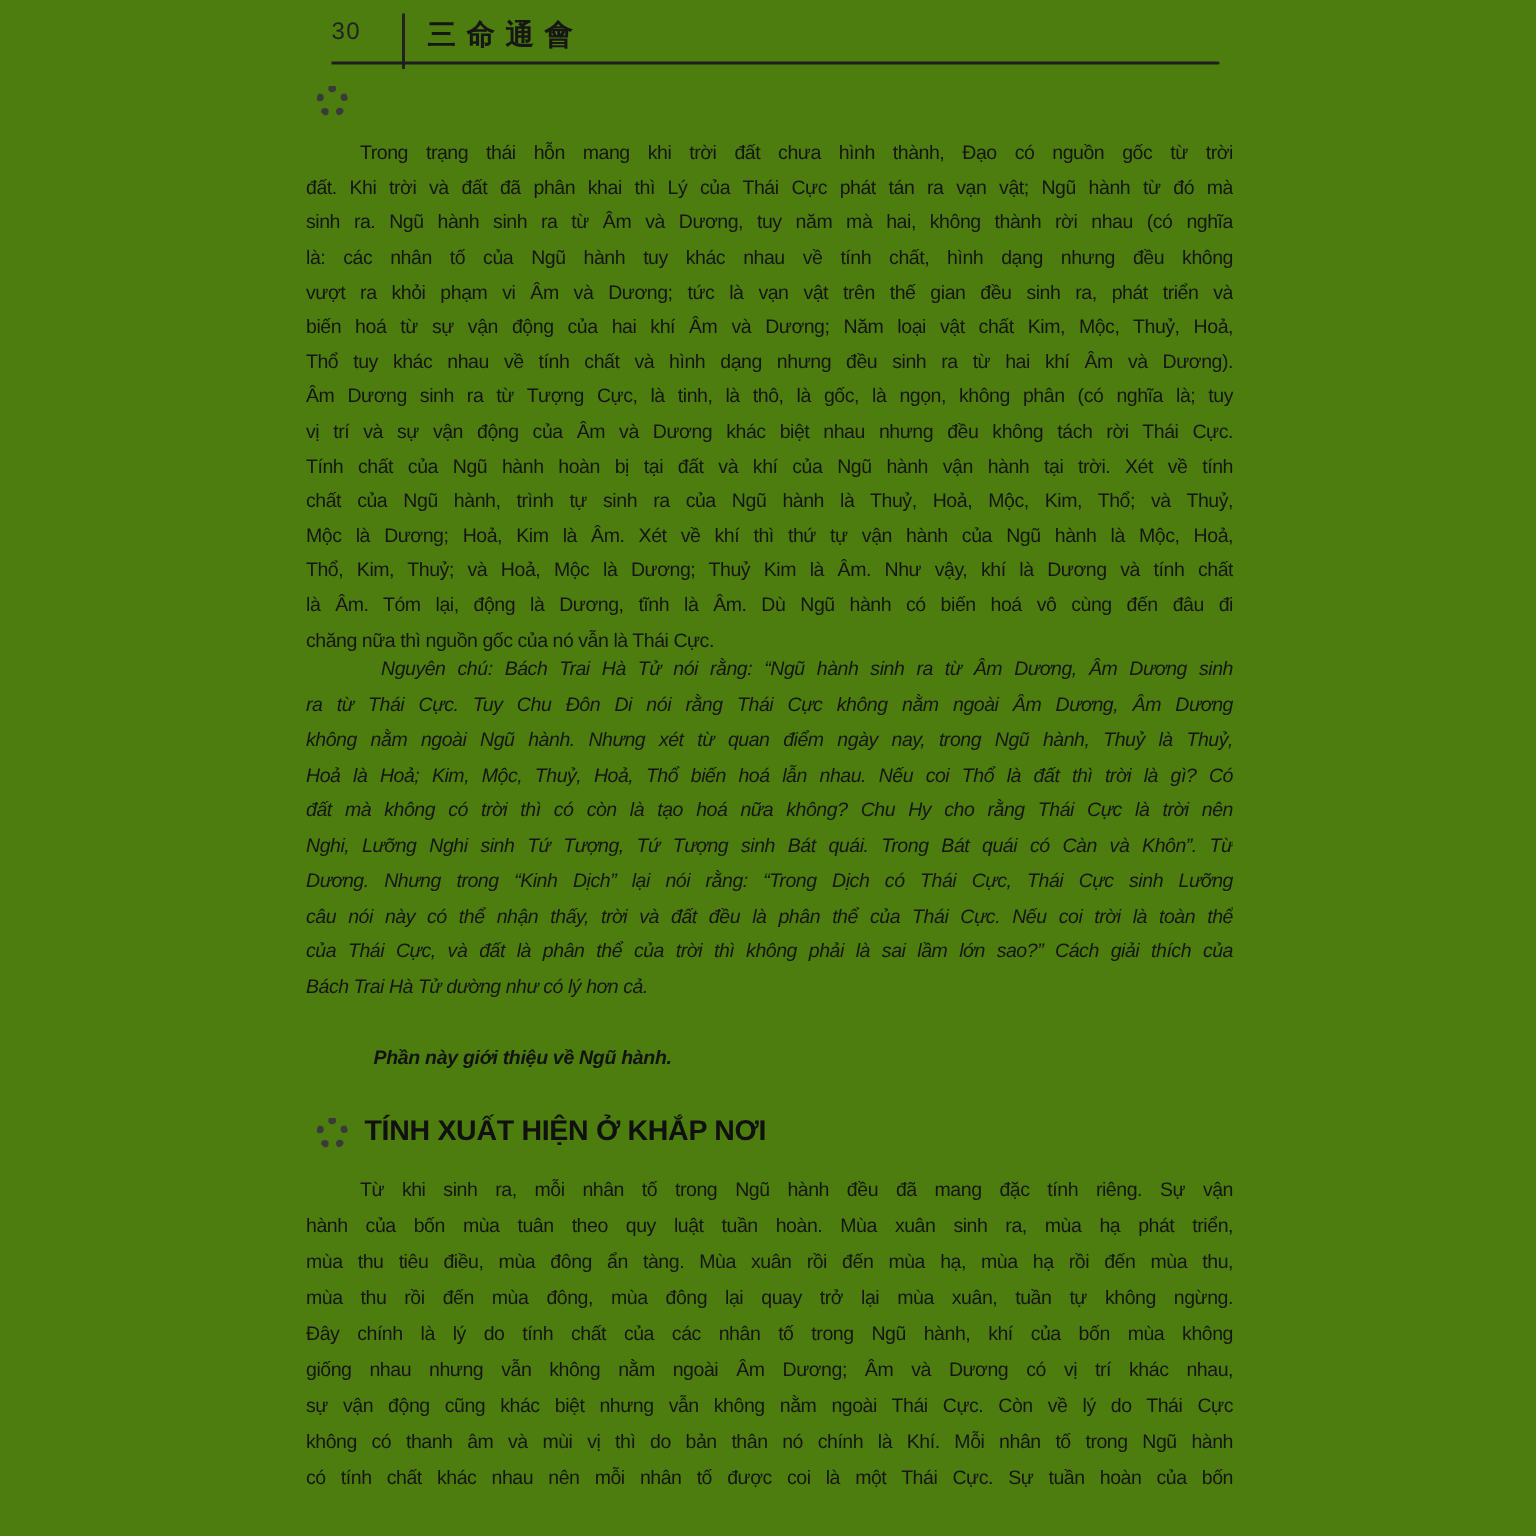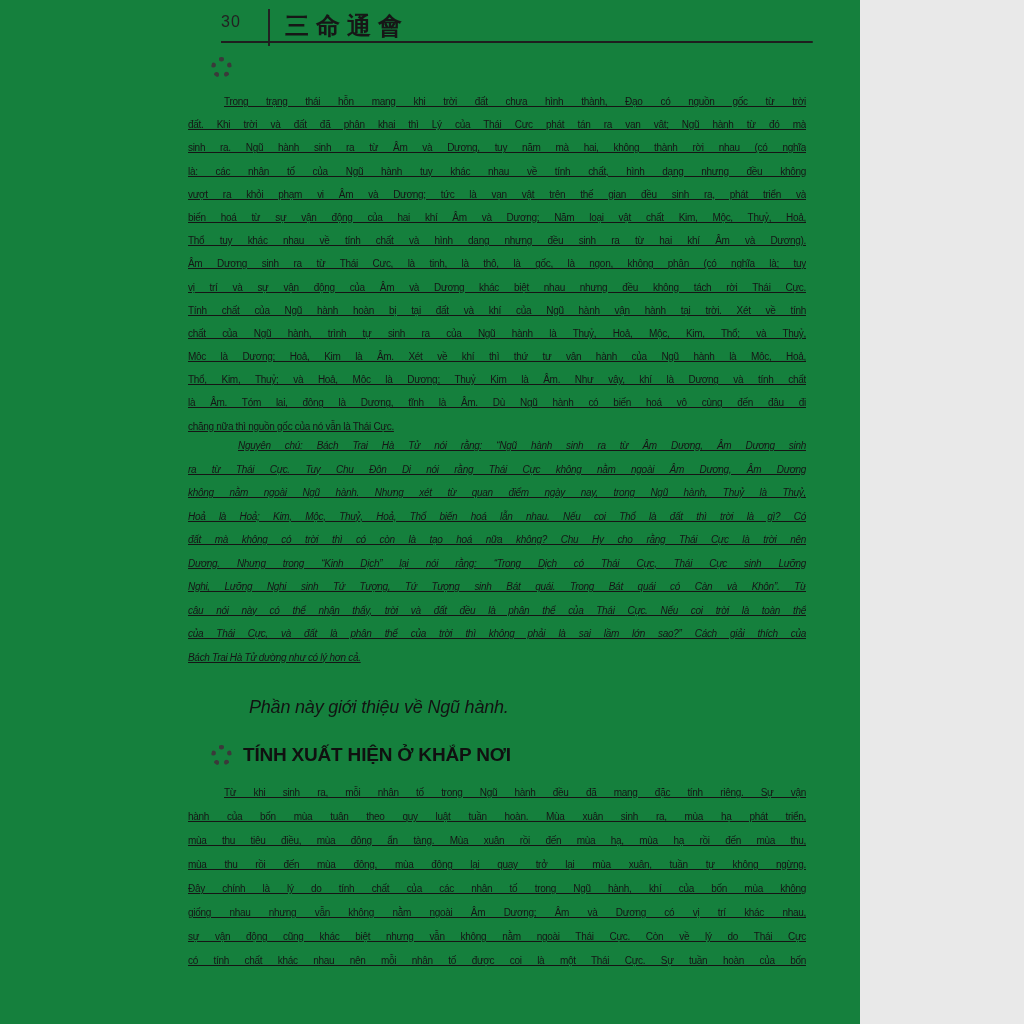--- a/index.html
+++ b/index.html
@@ -3,37 +3,37 @@
 <meta charset="utf-8">
 <style>
   html,body{margin:0;padding:0;}
   body{
     width:1024px;height:1024px;
     background:#e9e9e9;
     font-family:"Liberation Sans","DejaVu Sans",sans-serif;
   }
   .page{
     position:relative;
-    width:860px;height:1024px;
-    background:#15803d;
+    width:1024px;height:1024px;
+    background:#4d7c0f;
     color:#1c1c1c;
     overflow:hidden;
   }
   
   .pagenum{
     position:absolute;left:221px;top:13px;
     font-size:16px;color:#222;letter-spacing:1px;
   }
   .head-vbar{
     position:absolute;left:268px;top:9px;
     width:2px;height:37px;background:#222;
   }
   .cjk-title{
     position:absolute;left:285px;top:10px;
-    font-size:24px;font-weight:700;color:#161616;
+    font-size:19px;font-weight:700;color:#161616;
     letter-spacing:7px;white-space:nowrap;
     font-family:"DejaVu Sans","Liberation Sans",sans-serif;
   }
   .head-rule{
     position:absolute;left:221px;top:41px;
     width:592px;height:2px;background:#1e1e1e;
     border-radius:0 2px 2px 0;
   }
   
   .heading-row{
@@ -48,43 +48,43 @@
     border-radius:50%;
     background:transparent;
     flex:0 0 auto;
   }
   .heading-text{
     font-size:19px;font-weight:700;color:#101010;
     letter-spacing:-0.2px;white-space:nowrap;
   }
   
   .lines{
-    position:absolute;left:188px;width:618px;
-    font-size:10px;letter-spacing:-0.3px;color:#151515;text-decoration:underline;
+    position:absolute;left:204px;width:618px;
+    font-size:13px;letter-spacing:-0.3px;color:#151515;
   }
   .tline{
     height:23.2px;line-height:23.2px;
     text-align:justify;text-align-last:justify;
     overflow:hidden;white-space:nowrap;
   }
   .tline-last{
     text-align:left;text-align-last:left;
   }
   .p1-block{top:90px;}
   .note-block{
     top:434px;font-style:italic;
   }
   .note-block .tline{height:23.5px;line-height:23.5px;}
   .p2-block{top:781px;}
   .p2-block .tline{height:24px;line-height:24px;}
   .indent-36 .tline:first-child{text-indent:36px;}
   .indent-50 .tline:first-child{text-indent:50px;}
   .summary-note{
     position:absolute;left:249px;top:697px;
-    font-size:18px;font-weight:400;font-style:italic;
+    font-size:13px;font-weight:700;font-style:italic;
     color:#121212;letter-spacing:-0.2px;white-space:nowrap;
   }
 </style>
 </head>
 <body>
 
 <div class="page">
 
   <div class="pagenum">30</div>
   <div class="head-vbar"></div>
@@ -96,54 +96,55 @@
   </div>
 
   <div class="lines p1-block indent-36">
       <div class="tline">Trong trạng thái hỗn mang khi trời đất chưa hình thành, Đạo có nguồn gốc từ trời</div>
       <div class="tline">đất. Khi trời và đất đã phân khai thì Lý của Thái Cực phát tán ra vạn vật; Ngũ hành từ đó mà</div>
       <div class="tline">sinh ra. Ngũ hành sinh ra từ Âm và Dương, tuy năm mà hai, không thành rời nhau (có nghĩa</div>
       <div class="tline">là: các nhân tố của Ngũ hành tuy khác nhau về tính chất, hình dạng nhưng đều không</div>
       <div class="tline">vượt ra khỏi phạm vi Âm và Dương; tức là vạn vật trên thế gian đều sinh ra, phát triển và</div>
       <div class="tline">biến hoá từ sự vận động của hai khí Âm và Dương; Năm loại vật chất Kim, Mộc, Thuỷ, Hoả,</div>
       <div class="tline">Thổ tuy khác nhau về tính chất và hình dạng nhưng đều sinh ra từ hai khí Âm và Dương).</div>
-      <div class="tline">Âm Dương sinh ra từ Thái Cực, là tinh, là thô, là gốc, là ngọn, không phân (có nghĩa là; tuy</div>
+      <div class="tline">Âm Dương sinh ra từ Tượng Cực, là tinh, là thô, là gốc, là ngọn, không phân (có nghĩa là; tuy</div>
       <div class="tline">vị trí và sự vận động của Âm và Dương khác biệt nhau nhưng đều không tách rời Thái Cực.</div>
       <div class="tline">Tính chất của Ngũ hành hoàn bị tại đất và khí của Ngũ hành vận hành tại trời. Xét về tính</div>
       <div class="tline">chất của Ngũ hành, trình tự sinh ra của Ngũ hành là Thuỷ, Hoả, Mộc, Kim, Thổ; và Thuỷ,</div>
       <div class="tline">Mộc là Dương; Hoả, Kim là Âm. Xét về khí thì thứ tự vận hành của Ngũ hành là Mộc, Hoả,</div>
       <div class="tline">Thổ, Kim, Thuỷ; và Hoả, Mộc là Dương; Thuỷ Kim là Âm. Như vậy, khí là Dương và tính chất</div>
       <div class="tline">là Âm. Tóm lại, động là Dương, tĩnh là Âm. Dù Ngũ hành có biến hoá vô cùng đến đâu đi</div>
       <div class="tline tline-last">chăng nữa thì nguồn gốc của nó vẫn là Thái Cực.</div>
     </div>
 
   <div class="lines note-block indent-50">
       <div class="tline">Nguyên chú: Bách Trai Hà Tử nói rằng: “Ngũ hành sinh ra từ Âm Dương, Âm Dương sinh</div>
       <div class="tline">ra từ Thái Cực. Tuy Chu Đôn Di nói rằng Thái Cực không nằm ngoài Âm Dương, Âm Dương</div>
       <div class="tline">không nằm ngoài Ngũ hành. Nhưng xét từ quan điểm ngày nay, trong Ngũ hành, Thuỷ là Thuỷ,</div>
       <div class="tline">Hoả là Hoả; Kim, Mộc, Thuỷ, Hoả, Thổ biến hoá lẫn nhau. Nếu coi Thổ là đất thì trời là gì? Có</div>
       <div class="tline">đất mà không có trời thì có còn là tạo hoá nữa không? Chu Hy cho rằng Thái Cực là trời nên</div>
+      <div class="tline">Nghi, Lưỡng Nghi sinh Tứ Tượng, Tứ Tượng sinh Bát quái. Trong Bát quái có Càn và Khôn”. Từ</div>
       <div class="tline">Dương. Nhưng trong “Kinh Dịch” lại nói rằng: “Trong Dịch có Thái Cực, Thái Cực sinh Lưỡng</div>
-      <div class="tline">Nghi, Lưỡng Nghi sinh Tứ Tượng, Tứ Tượng sinh Bát quái. Trong Bát quái có Càn và Khôn”. Từ</div>
       <div class="tline">câu nói này có thể nhận thấy, trời và đất đều là phân thể của Thái Cực. Nếu coi trời là toàn thể</div>
       <div class="tline">của Thái Cực, và đất là phân thể của trời thì không phải là sai lầm lớn sao?” Cách giải thích của</div>
       <div class="tline tline-last">Bách Trai Hà Tử dường như có lý hơn cả.</div>
     </div>
 
   <div class="summary-note">Phần này giới thiệu về Ngũ hành.</div>
 
   <div class="heading-row h2-row">
     <span class="ring-icon"></span>
     <span class="heading-text">TÍNH XUẤT HIỆN Ở KHẮP NƠI</span>
   </div>
 
   <div class="lines p2-block indent-36">
       <div class="tline">Từ khi sinh ra, mỗi nhân tố trong Ngũ hành đều đã mang đặc tính riêng. Sự vận</div>
       <div class="tline">hành của bốn mùa tuân theo quy luật tuần hoàn. Mùa xuân sinh ra, mùa hạ phát triển,</div>
       <div class="tline">mùa thu tiêu điều, mùa đông ẩn tàng. Mùa xuân rồi đến mùa hạ, mùa hạ rồi đến mùa thu,</div>
       <div class="tline">mùa thu rồi đến mùa đông, mùa đông lại quay trở lại mùa xuân, tuần tự không ngừng.</div>
       <div class="tline">Đây chính là lý do tính chất của các nhân tố trong Ngũ hành, khí của bốn mùa không</div>
       <div class="tline">giống nhau nhưng vẫn không nằm ngoài Âm Dương; Âm và Dương có vị trí khác nhau,</div>
       <div class="tline">sự vận động cũng khác biệt nhưng vẫn không nằm ngoài Thái Cực. Còn về lý do Thái Cực</div>
+      <div class="tline">không có thanh âm và mùi vị thì do bản thân nó chính là Khí. Mỗi nhân tố trong Ngũ hành</div>
       <div class="tline">có tính chất khác nhau nên mỗi nhân tố được coi là một Thái Cực. Sự tuần hoàn của bốn</div>
     </div>
 
 </div>
 
 </body></html>

